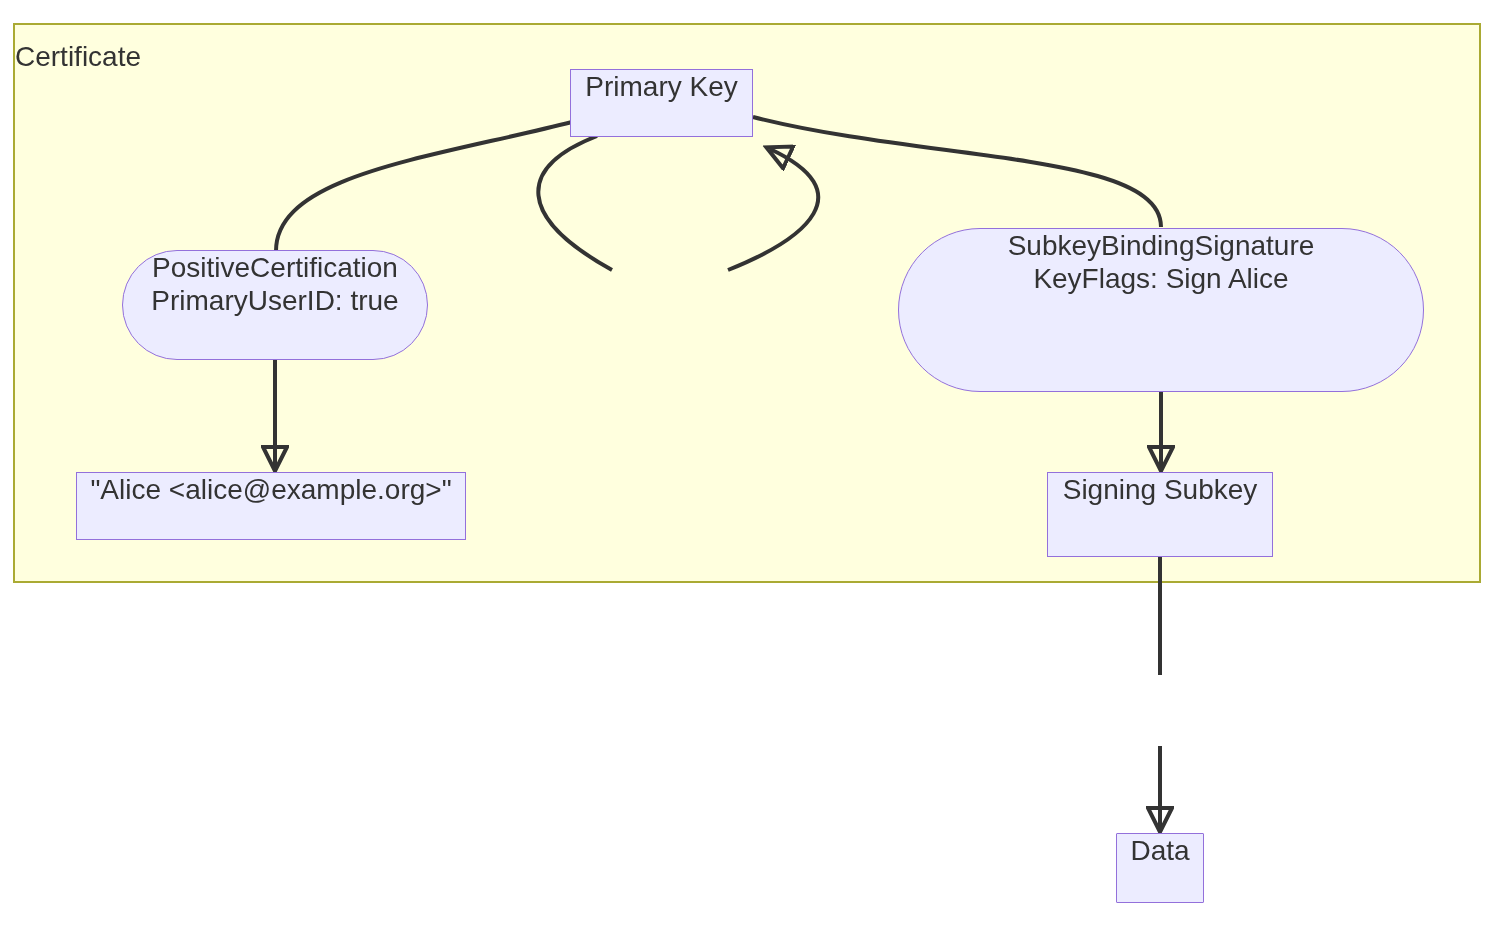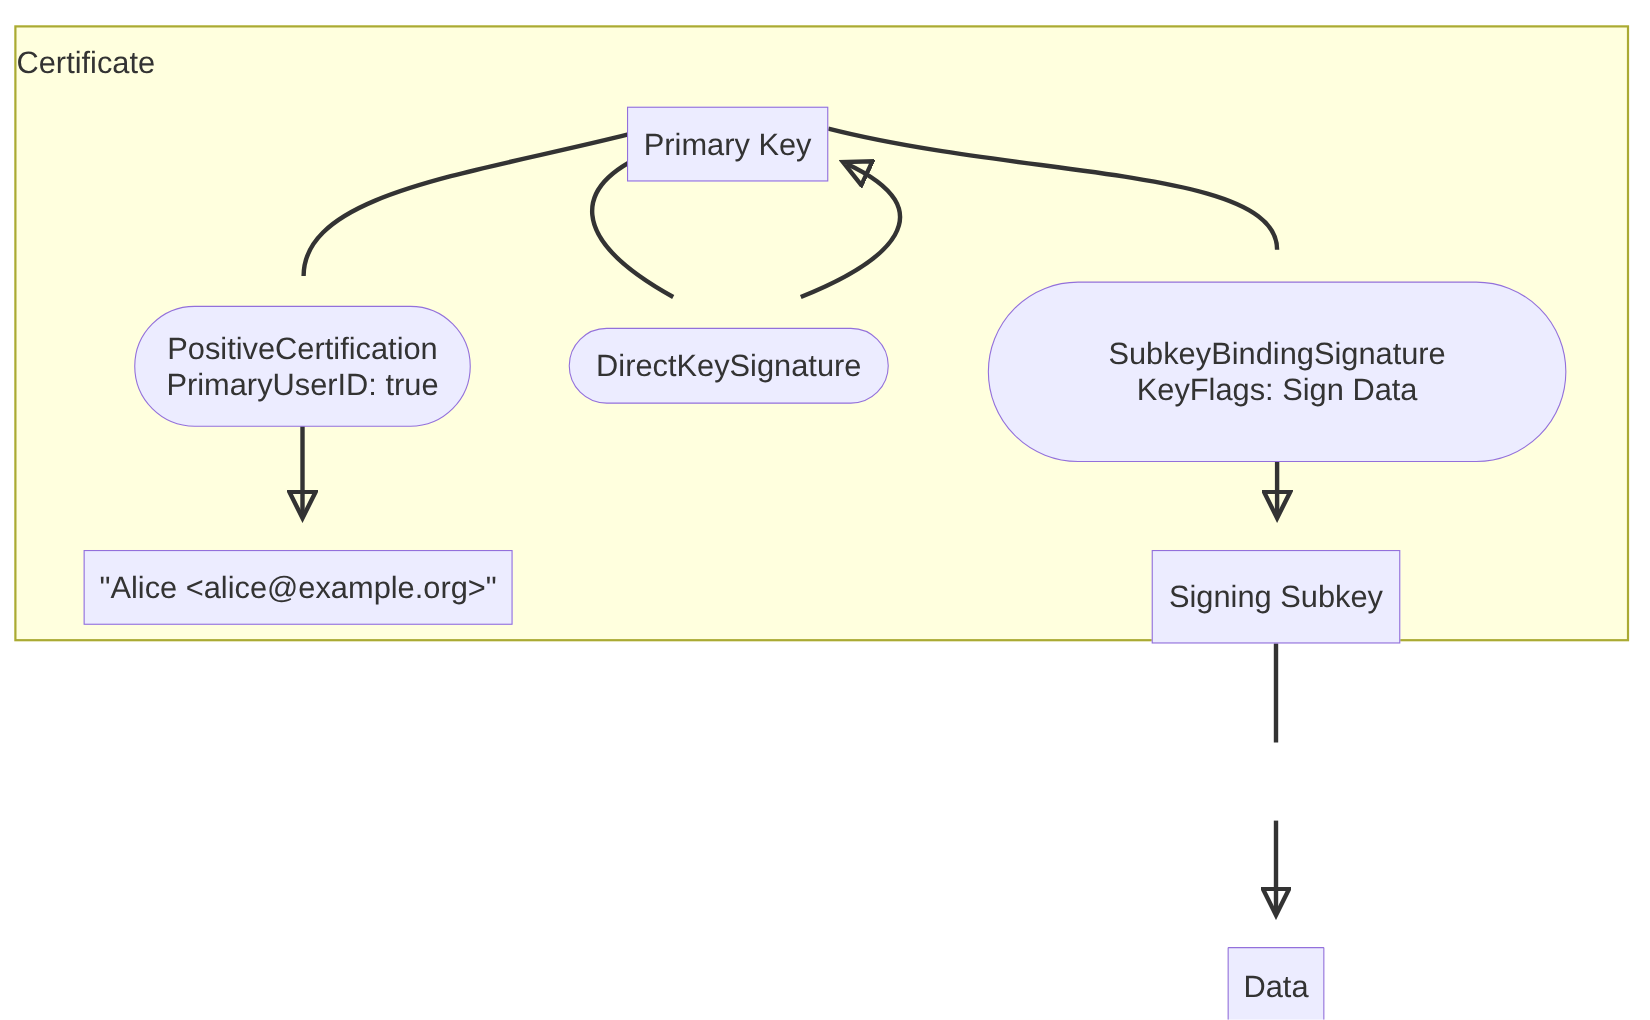--- a/index.html
+++ b/index.html
@@ -55,24 +55,23 @@
     position: absolute;
     box-sizing: border-box;
     background: #ECECFF;
     border: 1.5px solid #9370DB;
     color: #333333;
     font-size: 28px;
     line-height: 33px;
     display: flex;
     flex-direction: column;
     align-items: center;
-    justify-content: center;
+    justify-content: flex-start;
     text-align: center;
     white-space: nowrap;
-    margin-top: 28px;
   }
   .stadium { border-radius: 999px; }
   .rounded { border-radius: 1px; }
 
   .n-primary-key   { left: 570px;  top: 69px;  width: 183px; height: 68px; }
   .n-pos-cert      { left: 122px;  top: 250px; width: 306px; height: 110px; }
   .n-dks           { left: 517px;  top: 270px; width: 291px; height: 69px; }
   .n-sbs           { left: 898px;  top: 228px; width: 526px; height: 164px; }
   .n-user-id       { left: 76px;   top: 472px; width: 390px; height: 68px; }
   .n-signing-sub   { left: 1047px; top: 472px; width: 226px; height: 85px; }
@@ -106,27 +105,24 @@
 
   <div class="node n-primary-key">
     <span>Primary Key</span>
   </div>
 
   <div class="node stadium n-pos-cert">
     <span>PositiveCertification</span>
     <span>PrimaryUserID: true</span>
   </div>
 
-  <div class="node stadium n-dks">
-    <span>DirectKeySignature</span>
-  </div>
 
   <div class="node stadium n-sbs">
     <span>SubkeyBindingSignature</span>
-    <span>KeyFlags: Sign Data</span>
+    <span>KeyFlags: Sign Alice</span>
   </div>
 
   <div class="node n-user-id">
     <span>"Alice &lt;alice@example.org&gt;"</span>
   </div>
 
   <div class="node n-signing-sub">
     <span>Signing Subkey</span>
   </div>
 

